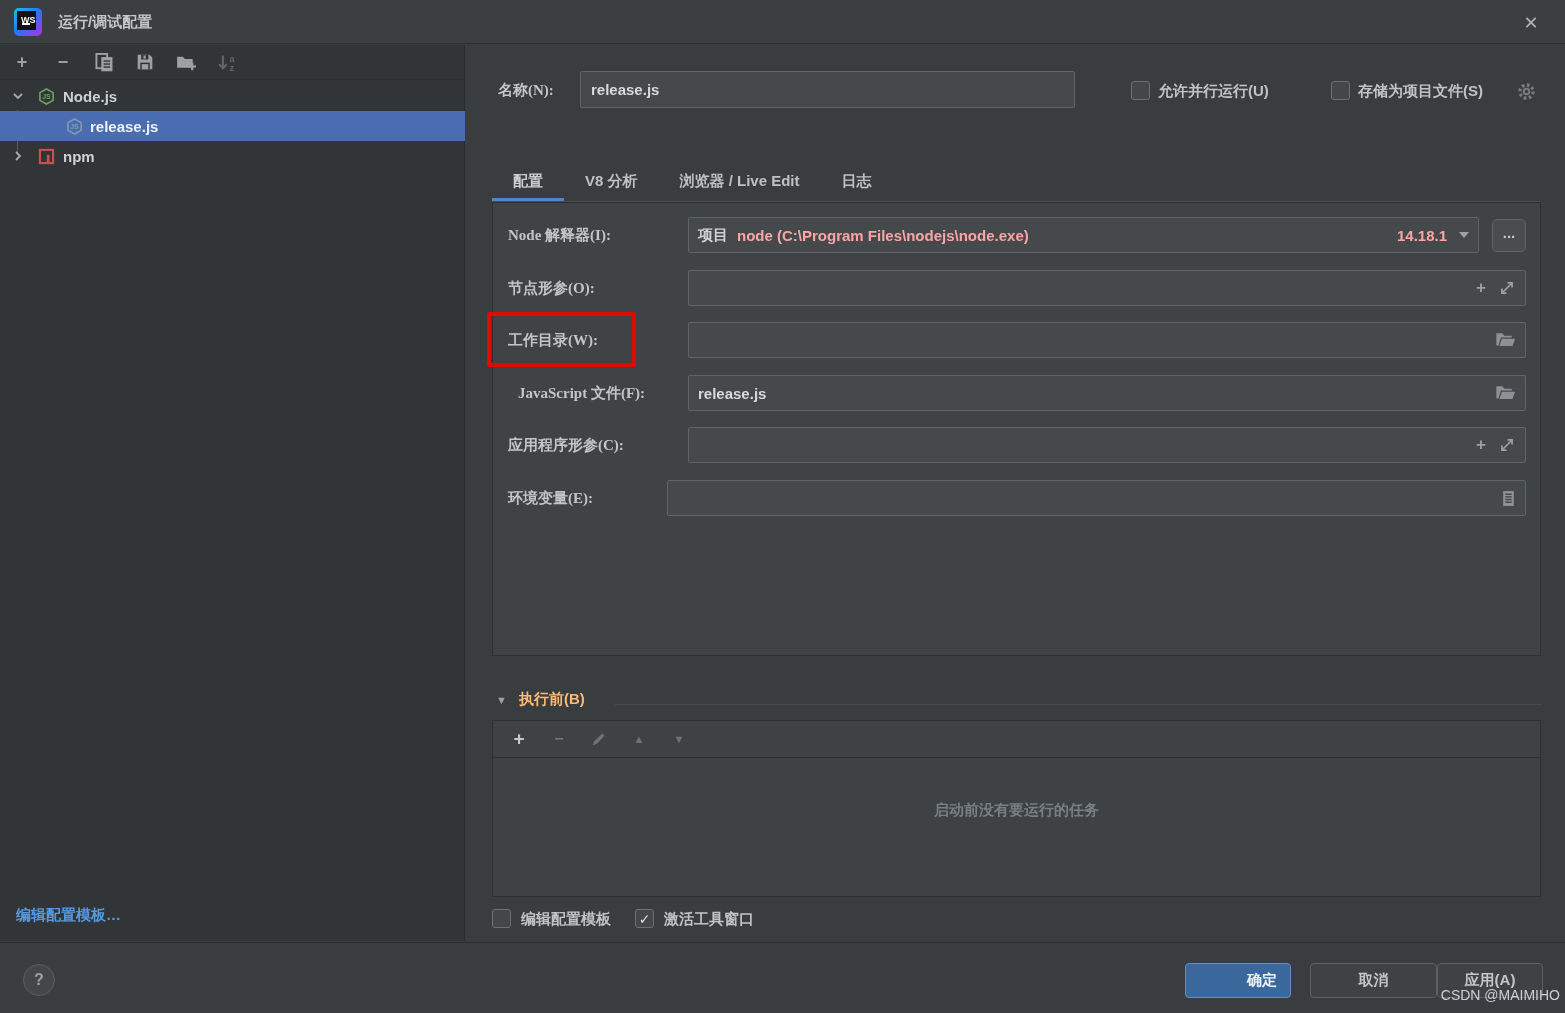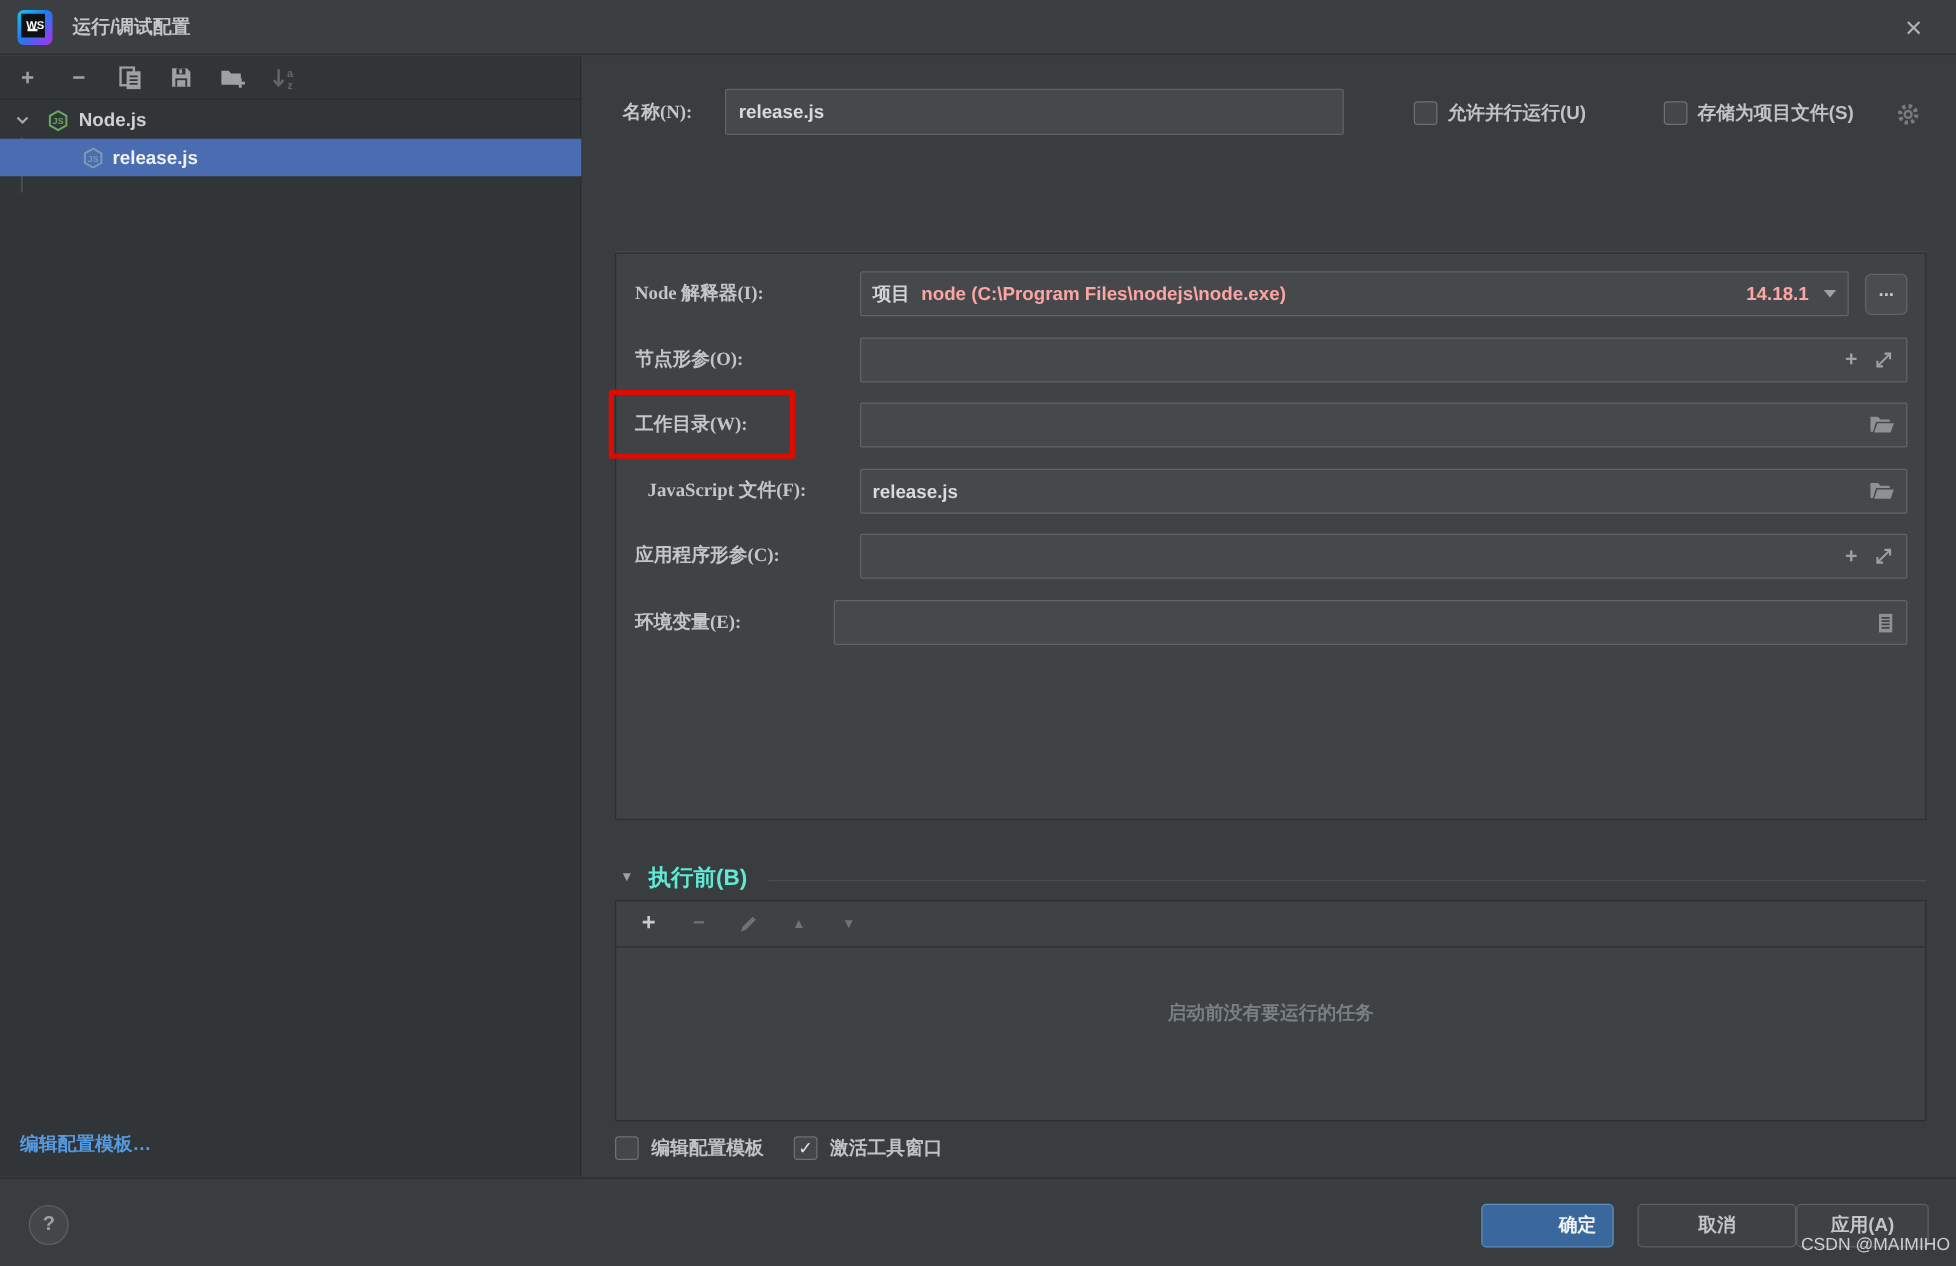--- a/index.html
+++ b/index.html
@@ -60,21 +60,21 @@
     color:#c5c8ca; font-weight:bold; font-size:15px; display:flex; align-items:center; justify-content:center; padding-bottom:6px; }
   .dd-arrow { width:0; height:0; border-left:5px solid transparent; border-right:5px solid transparent;
     border-top:6px solid #9ea2a5; margin-left:12px; }
   .dim { color:#fca5a5; font-weight:700; }
   .scope { color:#d0d3d5; font-weight:600; margin-right:9px; }
   .plus-ic { font-size:17px; font-weight:bold; color:#9ea1a3; margin-right:12px; }
 
   
   .bl-header { left:30px; top:645px; display:flex; align-items:center; }
   .bl-tri { font-size:11px; color:#9ea1a3; margin-right:12px; }
-  .bl-title { font-size:18px; font-weight:600; color:#5eead4; }
+  .bl-title { font-size:15px; font-weight:600; color:#fdba74; }
   .bl-line { left:149px; top:659px; width:926px; height:1px; background:#4a4d4f; }
   .bl-panel { left:26px; top:675px; width:1049px; height:177px; background:#3e4244; border:1px solid #2d2f31; }
   .bl-toolbar { position:absolute; left:0; top:0; width:100%; height:37px; border-bottom:1px solid #2d2f31;
     display:flex; align-items:center; gap:20px; padding-left:16px; }
   .bl-ic { width:20px; text-align:center; font-size:16px; font-weight:bold; }
   .bl-ic.bright { color:#c7c9cb; font-size:19px; }
   .bl-ic.dim2 { color:#6f7376; }
   .bl-empty { position:absolute; left:0; top:80px; width:100%; text-align:center; font-size:15px; font-weight:600; color:#7a7f83; }
 
   .bottom-cbs { left:26px; top:864px; display:flex; align-items:center; }
@@ -174,20 +174,34 @@
     <div class="tree-row sel" style="top:66px;">
       <span style="margin-left:66px; opacity:.55;">
         <svg width="17" height="17" viewBox="0 0 16 16">
           <polygon points="8,0.9 14.2,4.4 14.2,11.6 8,15.1 1.8,11.6 1.8,4.4" fill="none" stroke="#a9c3ae" stroke-width="1.5"></polygon>
           <text x="8" y="10.6" font-size="6.5" fill="#a9c3ae" text-anchor="middle" font-weight="bold">JS</text>
         </svg>
       </span>
       <span style="margin-left:7px;">release.js</span>
     </div>
 
+    <div class="tree-row" style="top:96px;">
+      <span style="margin-left:10px;">
+        <svg width="16" height="16" viewBox="0 0 16 16">
+            <polyline points="6,4 10,8 6,12" fill="none" stroke="#a7aaac" stroke-width="1.8"></polyline>
+          </svg>
+      </span>
+      <span style="margin-left:12px;">
+        <svg width="17" height="17" viewBox="0 0 16 16">
+          <rect x="1.8" y="1.8" width="12.4" height="12.4" fill="none" stroke="#c9514d" stroke-width="2"></rect>
+          <rect x="8.3" y="6.4" width="2.6" height="7.8" fill="#c9514d"></rect>
+        </svg>
+      </span>
+      <span style="margin-left:8px;">npm</span>
+    </div>
 
     <div class="abs edit-templates">编辑配置模板…</div>
   </div>
 
   <div class="abs" id="rightpanel">
 
     <div class="abs field-label" style="left:32px; top:27px; height:36px; line-height:36px;">名称(N):</div>
     <input class="abs name-input" style="left: 114px; top: 26px; width: 495px; height: 37px;" value="release.js">
 
     <div class="abs" style="left:665px; top:36px; display:flex; align-items:center; gap:8px;">
@@ -198,20 +212,26 @@
       <span class="cb-box"></span>
       <span class="cb-label">存储为项目文件(S)</span>
     </div>
     <span class="abs" style="left:1050px; top:36px;">
       <svg width="21" height="21" viewBox="0 0 16 16">
         <circle cx="8" cy="8" r="5" fill="none" stroke="#777b7e" stroke-width="2.6" stroke-dasharray="2.05 1.9"></circle>
         <circle cx="8" cy="8" r="2.1" fill="none" stroke="#777b7e" stroke-width="1.5"></circle>
       </svg>
     </span>
 
+    <div class="abs tabs">
+      <div class="tab active">配置</div>
+      <div class="tab">V8 分析</div>
+      <div class="tab">浏览器 / Live Edit</div>
+      <div class="tab">日志</div>
+    </div>
     <div class="abs tabs-baseline"></div>
 
     <div class="abs content-panel">
 
       <div class="cp-label field-label" style="top:14px;">Node 解释器(I):</div>
       <div class="cp-input tinput" style="left:195px; top:14px; width:791px;">
         <span class="scope">项目</span>
         <span class="dim">node (C:\Program Files\nodejs\node.exe)</span>
         <span class="spacer"></span>
         <span class="dim">14.18.1</span>

